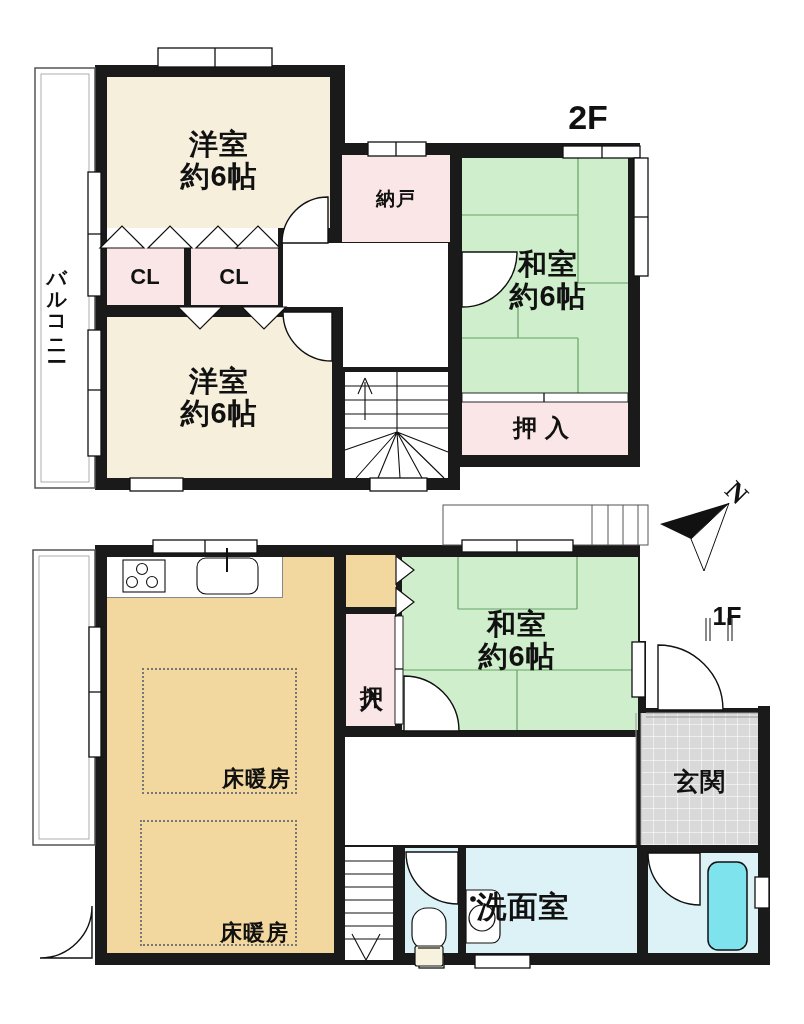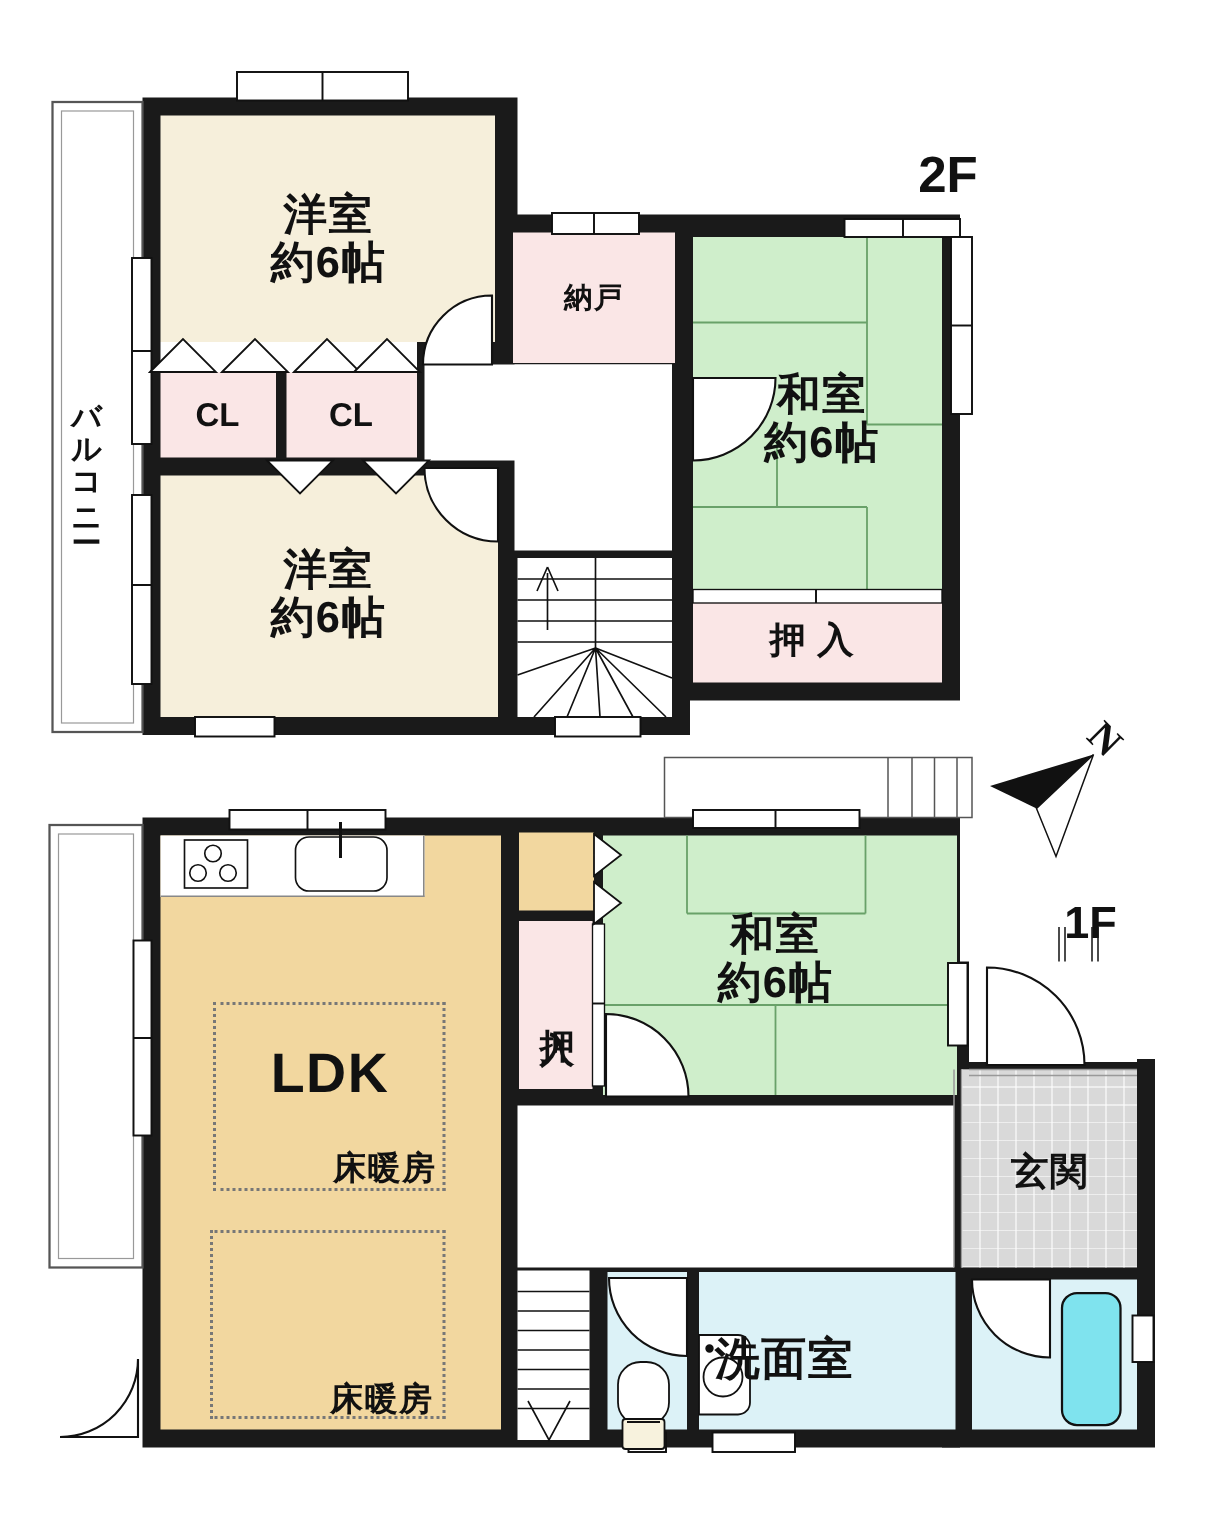--- a/index.html
+++ b/index.html
@@ -213,29 +213,28 @@
     <span style="display:block;">和室</span>
     <span style="display:block;">約6帖</span>
   </div>
   <div class="label" style="left:145px;top:277px;font-size:22px;letter-spacing:0;">CL</div>
   <div class="label" style="left:234px;top:277px;font-size:22px;letter-spacing:0;">CL</div>
   <div class="label" style="left:219px;top:397px;font-size:29px;">
     <span style="display:block;">洋室</span>
     <span style="display:block;">約6帖</span>
   </div>
   <div class="label" style="left:545px;top:428px;font-size:24px;letter-spacing:8px;">押入</div>
-  <div class="label" style="left:632px;top:117px;font-size:34px;font-weight:600;letter-spacing:0;">2F</div>
+  <div class="label" style="left:588px;top:117px;font-size:34px;font-weight:600;letter-spacing:0;">2F</div>
 
   <div class="label" style="left:220px;top:716px;font-size:37px;">
-    <span style="display:block;">LDK</span>
   </div>
   <div class="label v-label" style="left:371px;top:669px;font-size:23px;">押入</div>
   <div class="label" style="left:517px;top:640px;font-size:29px;">
     <span style="display:block;">和室</span>
     <span style="display:block;">約6帖</span>
   </div>
   <div class="label" style="left:700px;top:781px;font-size:25px;">玄関</div>
   <div class="label" style="left:523px;top:907px;font-size:30px;">洗面室</div>
-  <div class="label" style="left:727px;top:616px;font-size:30px;font-weight:600;letter-spacing:0;">1F</div>
+  <div class="label" style="left:727px;top:616px;font-size:25px;font-weight:600;letter-spacing:0;">1F</div>
 
   <div class="label" style="left:737px;top:493px;font-size:27px;transform:translate(-50%,-50%) rotate(45deg);font-family:'Liberation Serif','DejaVu Serif',serif;">N</div>
 
 </div>
 
 </body></html>

